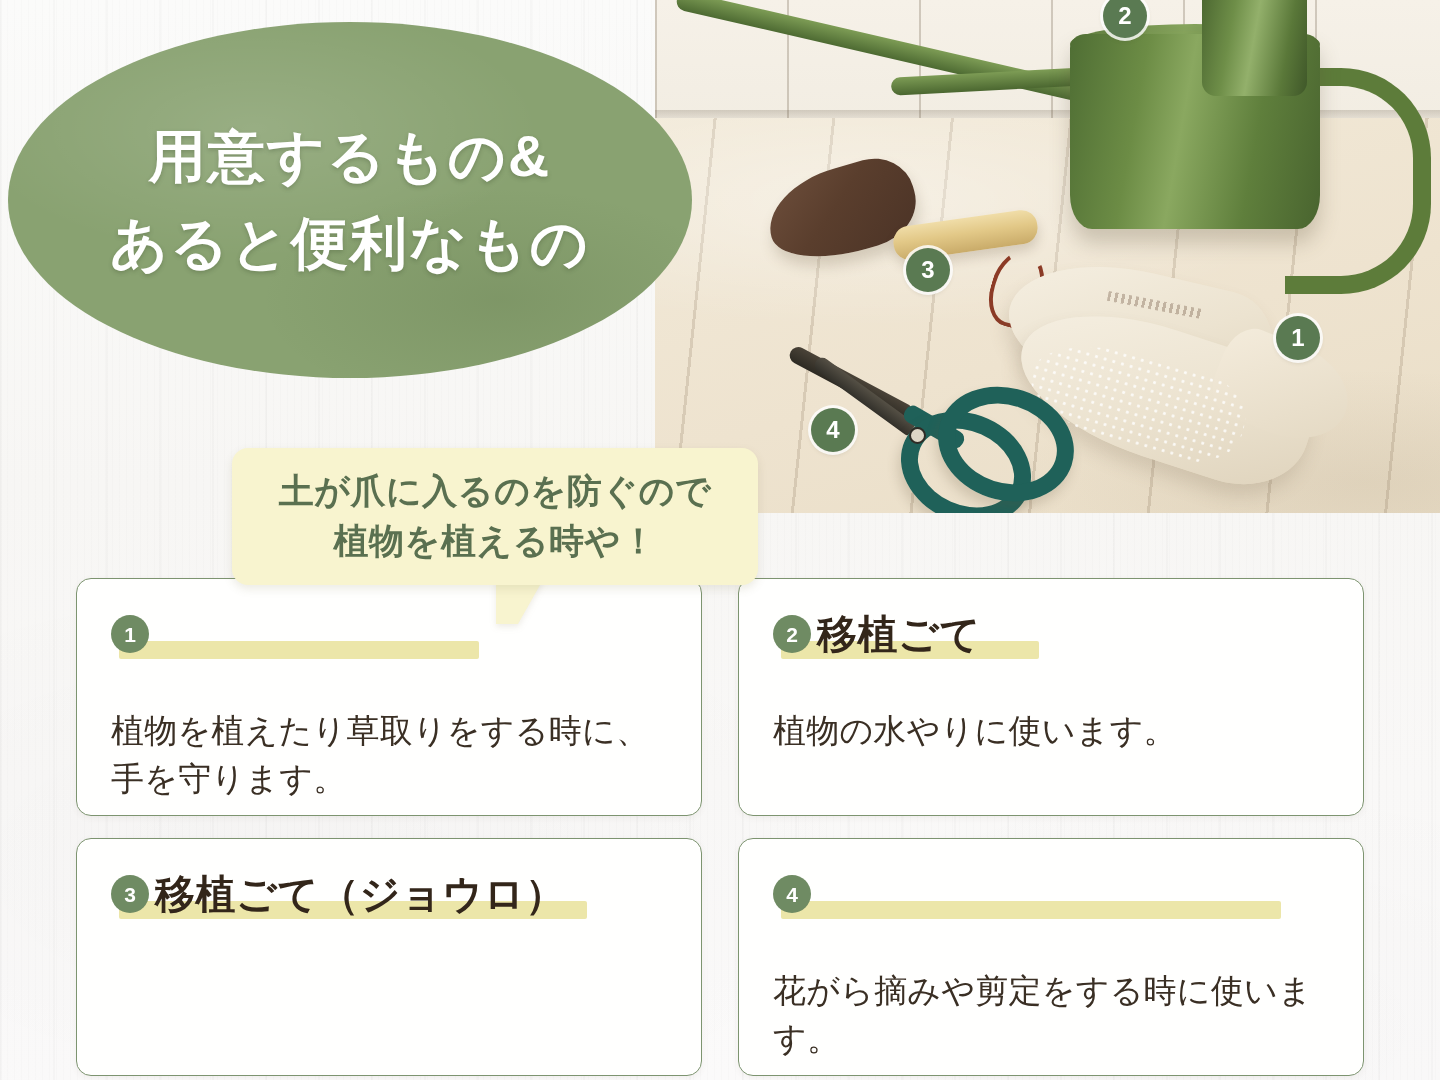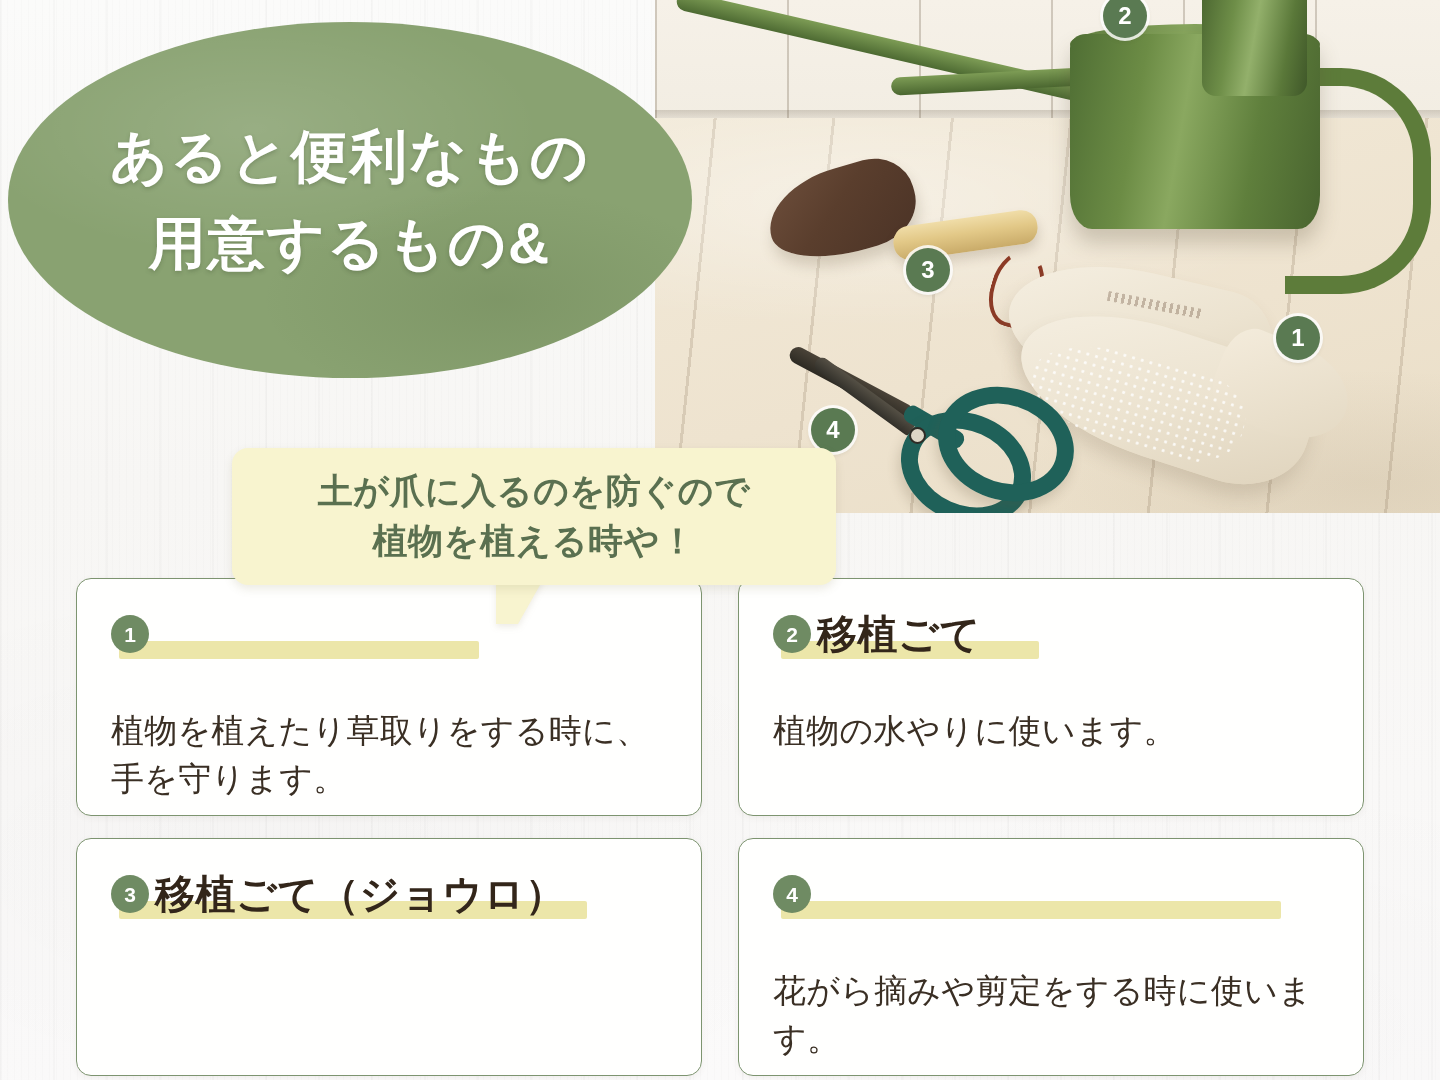--- a/index.html
+++ b/index.html
@@ -303,21 +303,21 @@
     letter-spacing: 2px;
     line-height: 1.52;
     text-shadow: 0 2px 4px rgba(60,75,45,0.30);
     white-space: nowrap;
   }
 
   
   .callout {
     position: absolute;
     left: 232px; top: 448px;
-    width: 604px;
+    width: 526px;
     padding: 18px 20px 20px;
     box-sizing: border-box;
     background: #f8f4cf;
     border-radius: 16px;
     box-shadow: 0 4px 10px rgba(120,110,70,0.14);
     text-align: center;
     z-index: 6;
   }
   .callout-line {
     color: #5a7050;
@@ -455,22 +455,22 @@
       <div class="sc-pivot"></div>
     </div>
   </div>
 
   <div class="photo-badge" style="left:1103px; top:-6px;">2</div>
   <div class="photo-badge" style="left:906px; top:248px;">3</div>
   <div class="photo-badge" style="left:1276px; top:316px;">1</div>
   <div class="photo-badge" style="left:811px; top:408px;">4</div>
 
   <div class="title-ellipse">
+    <div class="title-line">用意するもの&amp;</div>
     <div class="title-line">あると便利なもの</div>
-    <div class="title-line">用意するもの&amp;</div>
   </div>
 
   <div class="callout-tail"></div>
   <div class="callout">
     <div class="callout-line">土が爪に入るのを防ぐので</div>
     <div class="callout-line">植物を植える時や！</div>
   </div>
 
   <div class="card card-1">
     <div class="card-head">

